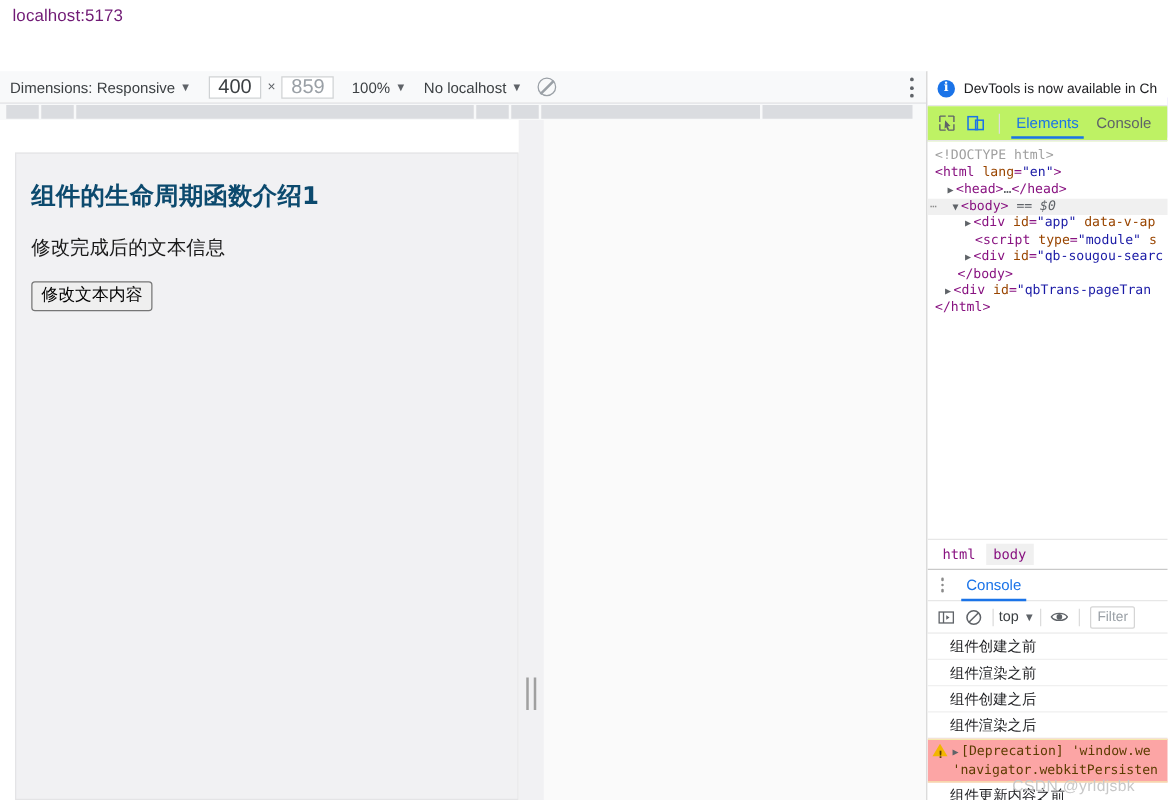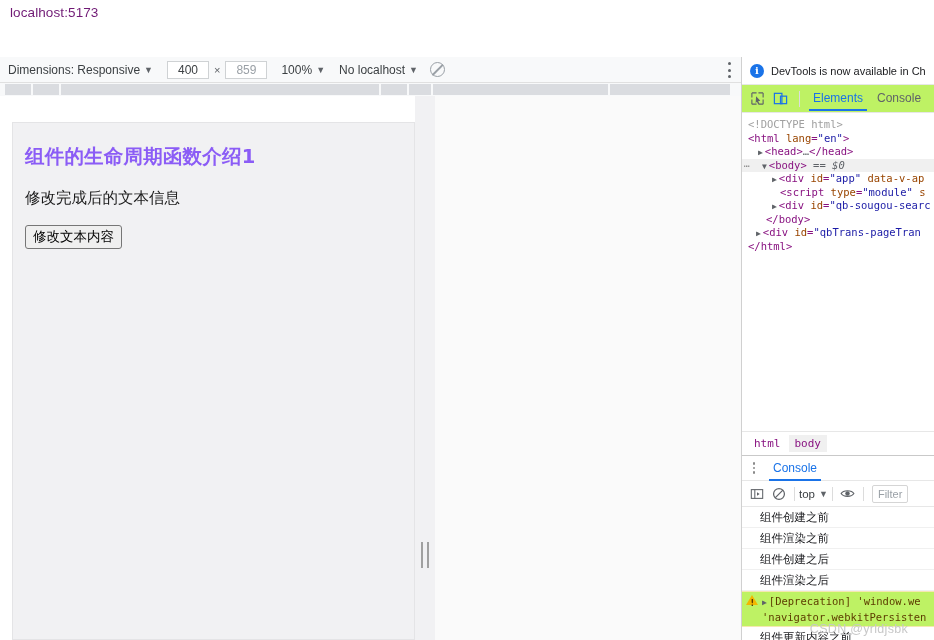--- a/index.html
+++ b/index.html
@@ -103,21 +103,21 @@
     padding-left: 8px;
   }
   .dt-text { font-size: 12px; color: #3c4043; }
   .dt-caret { font-size: 9px; color: #5f6368; margin-left: 4px; }
   .dt-item { display: flex; align-items: center; margin-right: 14px; cursor: default; }
   .dt-input {
     width: 42px; height: 18px;
     border: 1px solid #cfd2d4;
     background: #fff;
     text-align: center;
-    font-size: 12px;
+    font-size: 16px;
     color: #3c4043;
     font-family: "Liberation Sans", sans-serif;
     padding: 0;
   }
   .dt-input.dim { color: #9aa0a6; }
   .dt-x { font-size: 11px; color: #5f6368; margin: 0 5px; }
   .dt-nothrottle-icon {
     width: 15px; height: 15px; border-radius: 50%;
     border: 1.5px solid #9aa0a6;
     position: relative; margin-left: 8px;
@@ -162,21 +162,21 @@
     position: absolute; left: 12px; top: 26px;
     width: 403px; height: 518px;
     background: #f1f1f3;
     border: 1px solid #e4e4e6;
   }
   .card h1 {
     margin: 0;
     position: absolute; left: 12px; top: 20px;
     font-size: 19.5px;
     font-weight: bold;
-    color: #8b5cf6;
+    color: #0c4a6e;
     font-family: "DejaVu Sans", "Liberation Sans", sans-serif;
     letter-spacing: 0.2px;
   }
   .card .body-text {
     position: absolute; left: 12px; top: 65px;
     font-size: 15.5px;
     color: #1a1a1a;
     font-family: "DejaVu Sans", "Liberation Sans", sans-serif;
   }
   .card .btn {
@@ -348,21 +348,21 @@
   .log-row {
     border-bottom: 1px solid #f0f0f0;
     padding: 2px 0 2px 18px;
     font-family: "DejaVu Sans Mono", "Liberation Mono", monospace;
     font-size: 11.5px;
     color: #202124;
     line-height: 16px;
     white-space: nowrap;
   }
   .log-row.warn {
-    background: #bef264;
+    background: #fca5a5;
     border-bottom: 1px solid #f5e8b0;
     border-top: 1px solid #f5e8b0;
     color: #5c3c00;
     font-size: 10.5px;
     line-height: 14px;
     padding-left: 4px;
     position: relative;
     white-space: normal;
   }
   .warn-ico {

